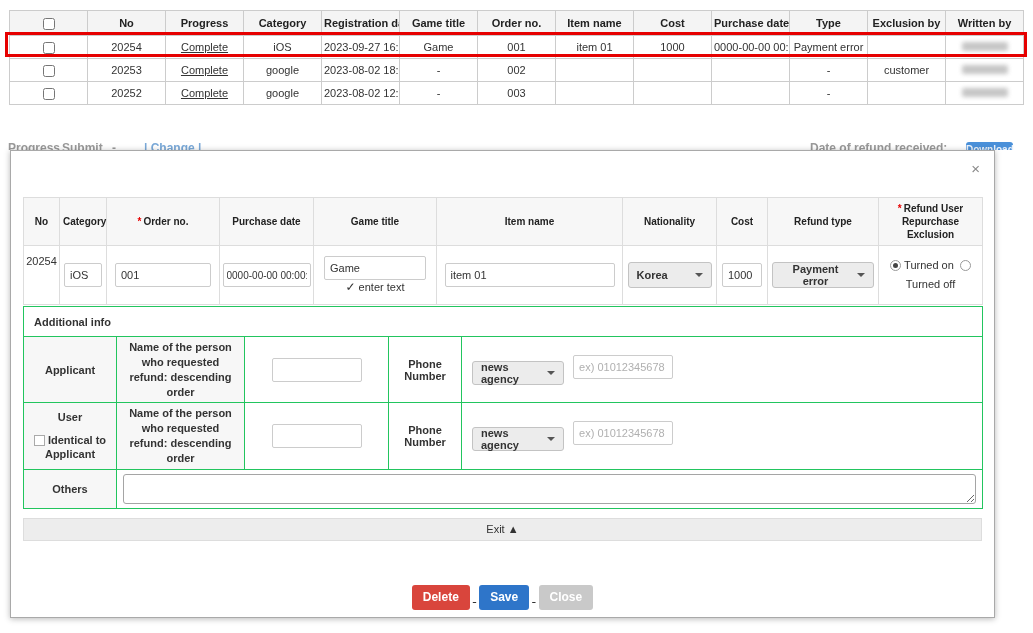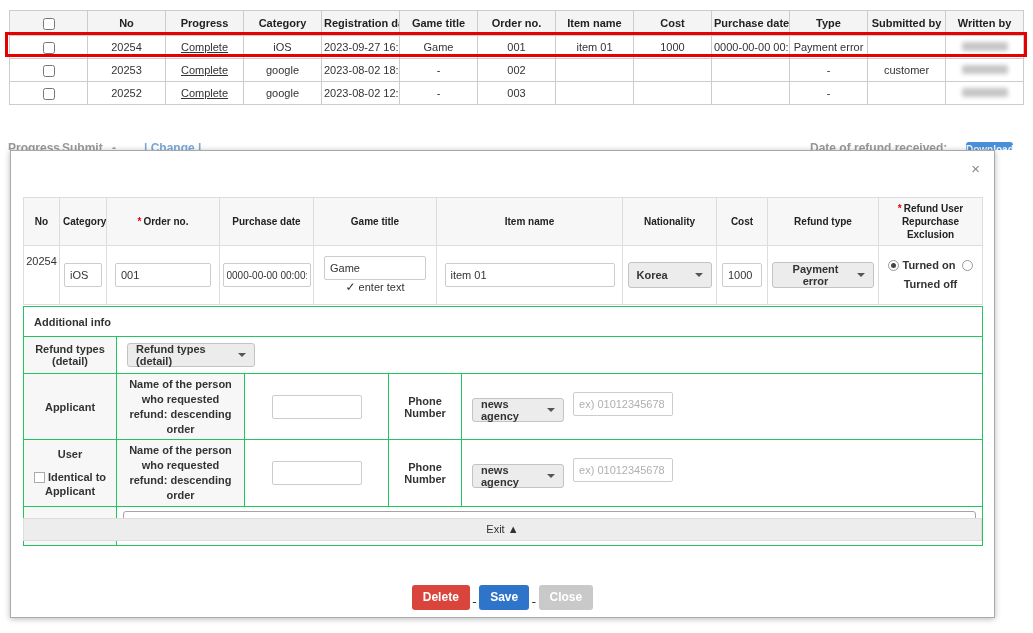--- a/index.html
+++ b/index.html
@@ -63,21 +63,21 @@
   .dd-nat { width:84px; } .dd-refund { width:102px; } .dd-types { width:128px; height:24px; }
   .dd-agency { width:92px; height:24px; }
 
   .enter-text { font-size:11px; color:#333; }
   .check-glyph { font-size:12px; margin-right:3px; }
 
   .radio { width:11px; height:11px; border:1px solid #999; border-radius:50%;
     display:inline-block; position:relative; vertical-align:-2px; background:#fff; margin:0 3px; cursor:pointer; }
   .radio.checked::after { content:''; position:absolute; left:2px; top:2px; right:2px; bottom:2px;
     background:#444; border-radius:50%; }
-  .excl-cell { font-weight:bold; line-height:1.7; }
+  .excl-cell { font-weight:normal; line-height:1.7; }
 
   .addl-table { position:absolute; left:12px; top:155px; width:959px;
     border-collapse:collapse; table-layout:fixed; }
   .addl-table td { border:1px solid #22c55e; font-size:11px; vertical-align:middle; background:#fff; }
   .addl-title-cell { height:30px; font-weight:bold; padding:0 10px; font-size:11.5px; }
   .lbl { background:#f7f7f7 !important; font-weight:bold; text-align:center; padding:3px; }
   .desc { background:#f7f7f7 !important; font-weight:bold; text-align:center;
     padding:3px 6px; line-height:1.35; }
   .phone-lbl { font-weight:bold; text-align:center; }
   .row-types td { height:37px; } .row-person td { height:53px; } .row-others td { height:39px; }
@@ -110,21 +110,21 @@
         <th>No</th>
         <th>Progress</th>
         <th>Category</th>
         <th>Registration date</th>
         <th>Game title</th>
         <th>Order no.</th>
         <th>Item name</th>
         <th>Cost</th>
         <th>Purchase date</th>
         <th>Type</th>
-        <th>Submitted by</th>
+        <th>Exclusion by</th>
         <th>Written by</th>
       </tr>
     </thead>
   <tbody id="records-body">
       <tr>
         <td><input type="checkbox" style=""></td>
         <td>20254</td>
         <td><span class="link">Complete</span></td>
         <td>iOS</td>
         <td>2023-09-27 16:57:21</td>
@@ -247,29 +247,20 @@
       <col style="width:93px">
         <col style="width:128px">
         <col style="width:144px">
         <col style="width:73px">
         <col style="width:521px">
     </colgroup>
     <tbody>
         <tr>
       <td class="addl-title-cell" colspan="5">Additional info</td>
     </tr>
-    <tr class="row-types">
-      <td class="lbl">Refund types (detail)</td>
-      <td class="pad-cell" colspan="4">
-        <span class="dd dd-types">
-          <span>Refund types (detail)</span>
-              <span class="caret"></span>
-        </span>
-      </td>
-    </tr>
     <tr class="row-person">
       <td class="lbl">Applicant</td>
       <td class="desc">Name of the person who requested refund: descending order</td>
       <td class="input-center"><input class="ipt" style=""></td>
       <td class="phone-lbl">Phone Number</td>
       <td class="pad-cell">
         <span class="dd dd-agency">
           <span>news agency</span>
               <span class="caret"></span>
         </span>

